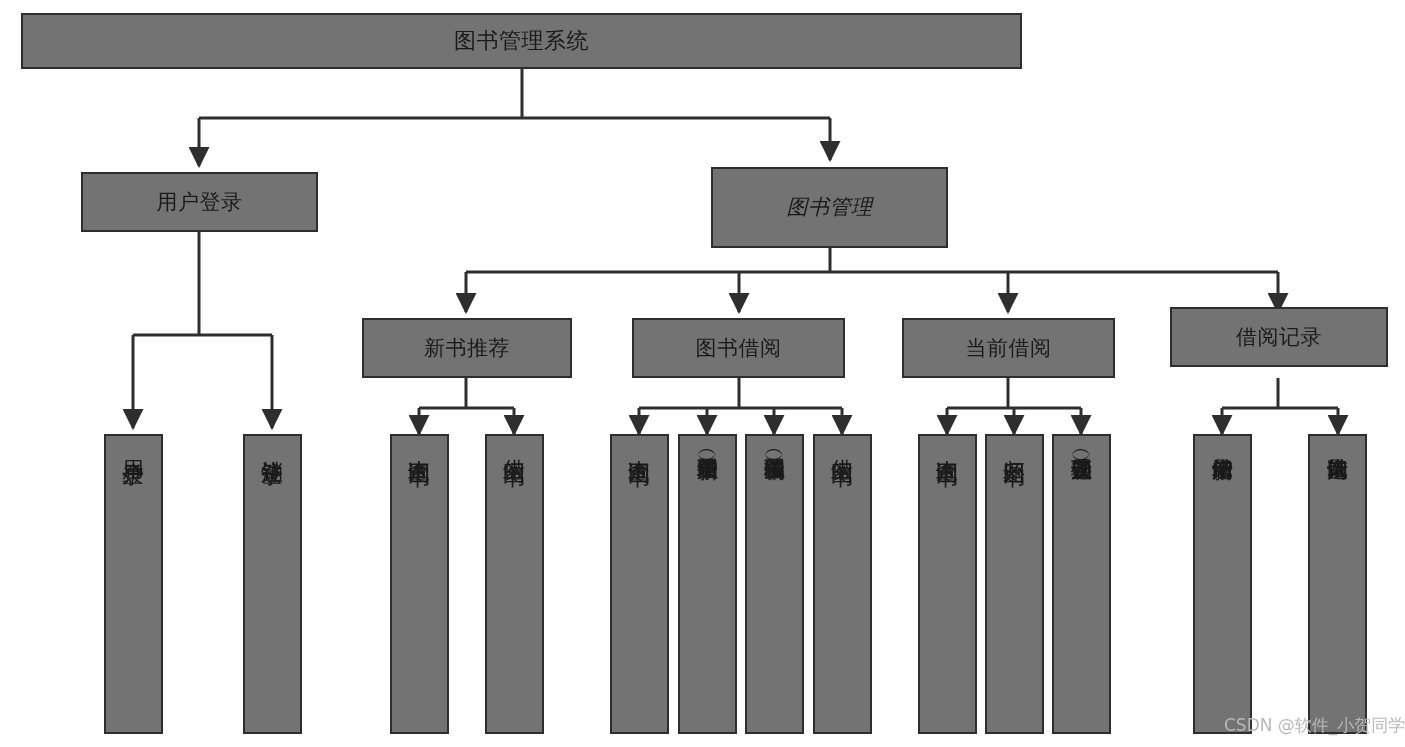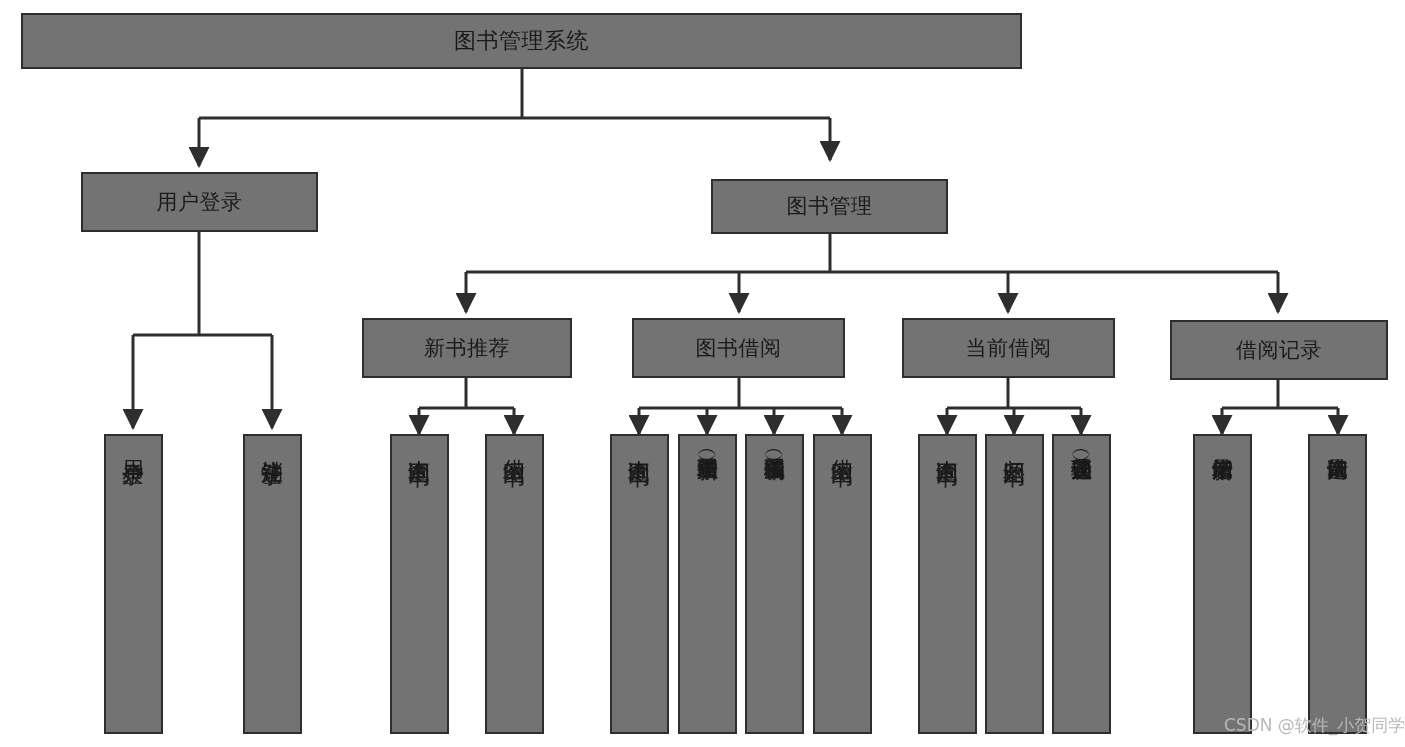--- a/index.html
+++ b/index.html
@@ -135,37 +135,37 @@
   </svg>
 
   <div class="node horiz root" style="left:21px; top:13px; width:1001px; height:56px;">
     <span class="label">图书管理系统</span>
   </div>
 
   <div class="node horiz" style="left:81px; top:172px; width:237px; height:60px;">
     <span class="label">用户登录</span>
   </div>
 
-  <div class="node horiz" style="left:711px; top:179px; width:237px; height:55px;">
+  <div class="node horiz" style="left:711px; top:167px; width:237px; height:81px;font-style:italic;">
     <span class="label">图书管理</span>
   </div>
 
   <div class="node horiz" style="left:362px; top:318px; width:210px; height:60px;">
     <span class="label">新书推荐</span>
   </div>
 
   <div class="node horiz" style="left:632px; top:318px; width:213px; height:60px;">
     <span class="label">图书借阅</span>
   </div>
 
   <div class="node horiz" style="left:902px; top:318px; width:213px; height:60px;">
     <span class="label">当前借阅</span>
   </div>
 
-  <div class="node horiz" style="left:1170px; top:320px; width:218px; height:60px;">
+  <div class="node horiz" style="left:1170px; top:307px; width:218px; height:60px;">
     <span class="label">借阅记录</span>
   </div>
 
   <div class="node vert" style="left:104px; top:434px; width:59px; height:300px;">
     <span class="label">用户登录</span>
   </div>
 
   <div class="node vert" style="left:243px; top:434px; width:59px; height:300px;">
     <span class="label">注销登录</span>
   </div>

